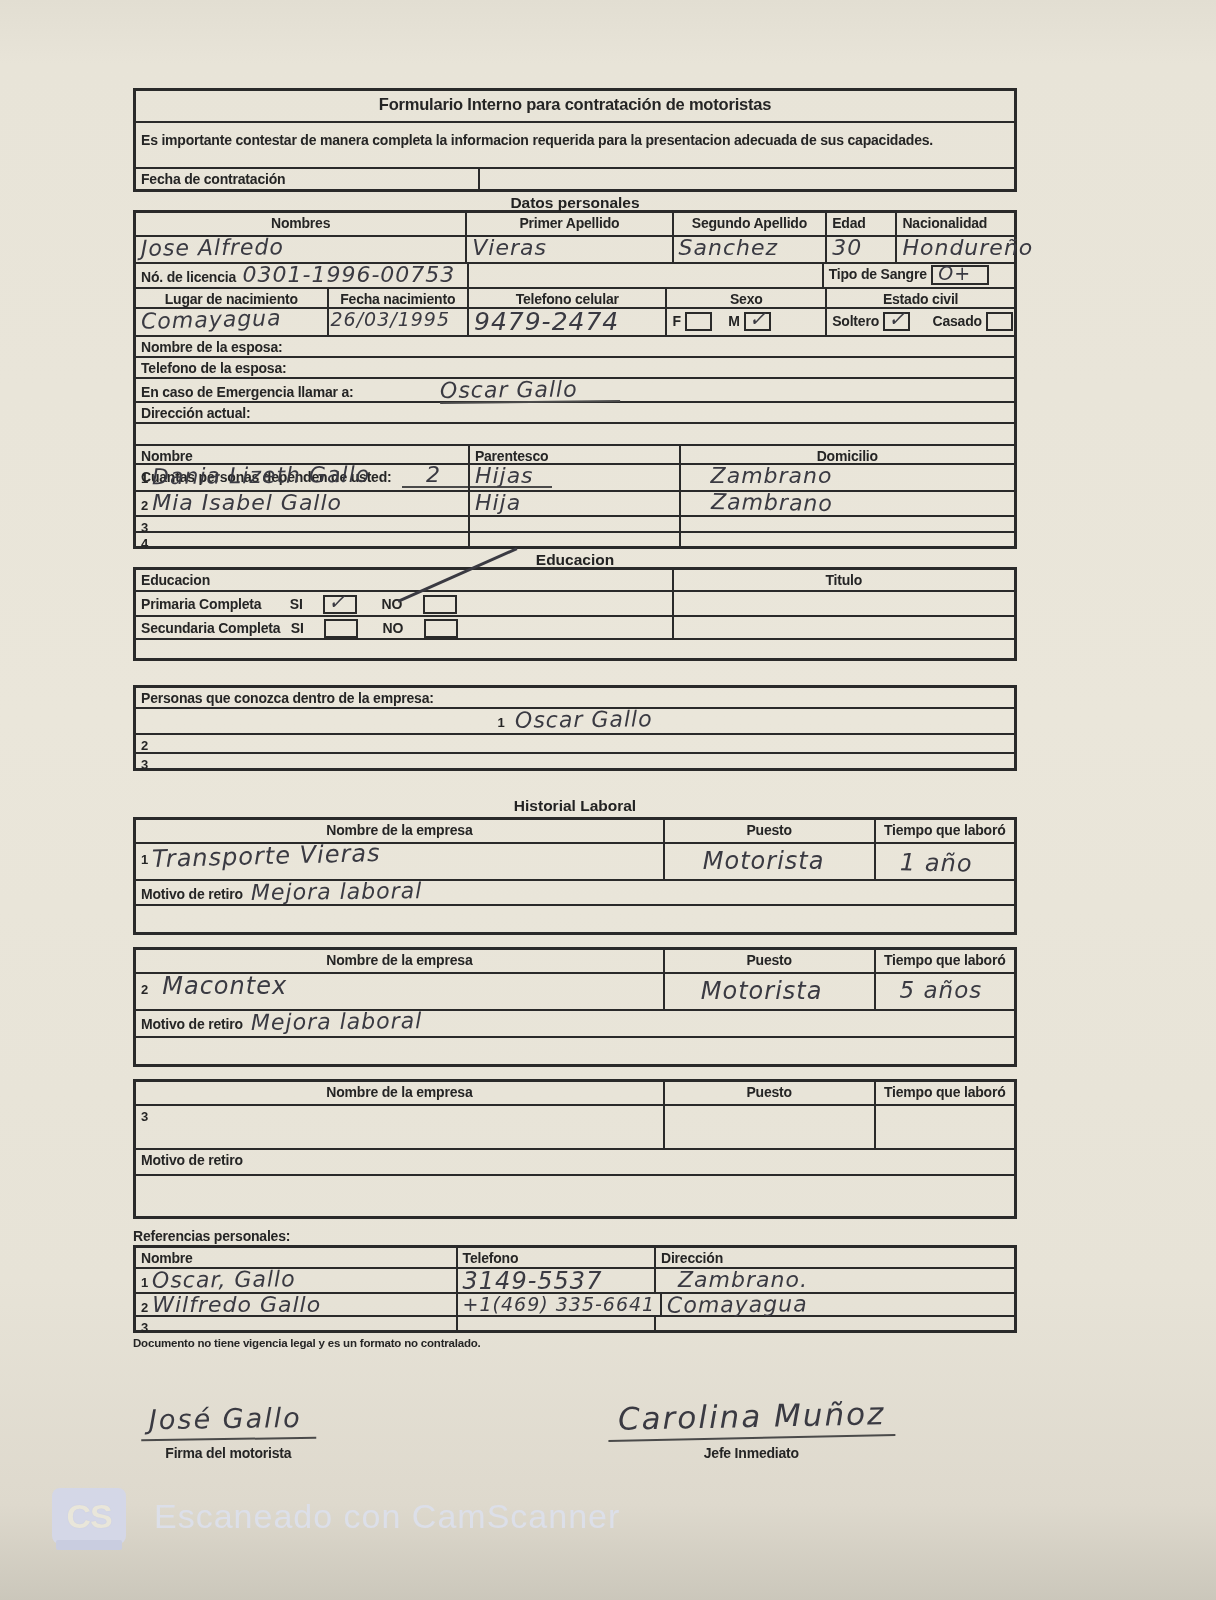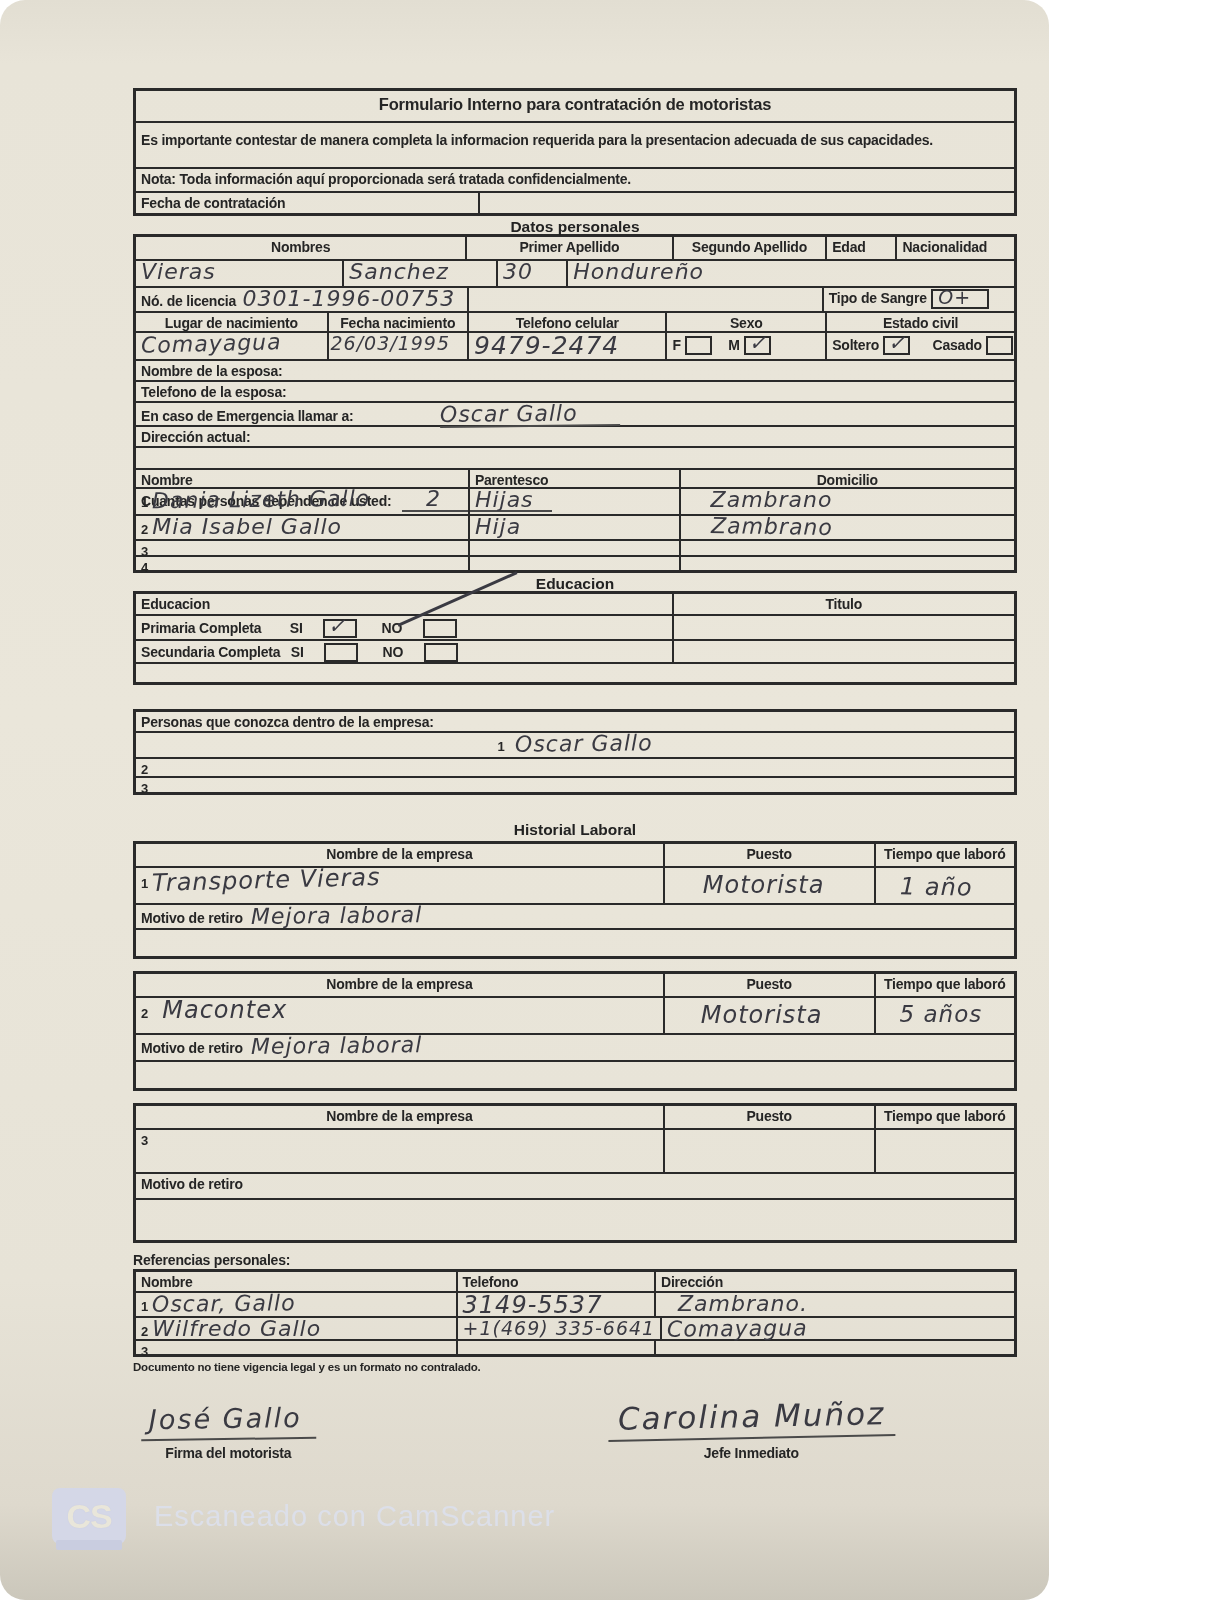--- a/index.html
+++ b/index.html
@@ -1,20 +1,19 @@
 <!DOCTYPE html>
 <html><head>
 <meta charset="utf-8">
 <style>
   * { margin:0; padding:0; box-sizing:border-box; }
   body { width:1216px; height:1600px; font-family:"Liberation Sans", sans-serif; }
   .page {
-    position:relative; width:1049px; height:1600px; overflow:hidden;
+    position:relative; width:1216px; height:1600px; overflow:hidden;
     background:linear-gradient(180deg,#e2ded2 0%,#e8e4d8 4%,#eae6da 45%,#e7e3d7 80%,#ded9cd 94%,#cbc7bb 100%);
-    border-radius:25px;
   }
   .form { position:absolute; left:133px; top:88px; width:884px; color:#262626; }
   .tbl { border:3px solid #2a2a2a; }
   .row { display:flex; border-top:2px solid #2a2a2a; align-items:stretch; }
   .row:first-child { border-top:none; }
   .cell { border-left:2px solid #2a2a2a; padding:1px 5px; overflow:visible; position:relative; }
   .cell:first-child { border-left:none; }
   .lbl { font-weight:700; font-size:14px; letter-spacing:-0.2px; color:#252525; }
   .ctr { text-align:center; }
   .sec-title { font-weight:700; font-size:15.5px; text-align:center; color:#222; }
@@ -30,43 +29,38 @@
   .uline { border-bottom:2px solid #4a4a4a; }
   .num { font-weight:700; font-size:13px; padding-right:4px; }
   .sig-name { font-family:"DejaVu Sans", sans-serif; font-style:italic; color:#3a3a42; font-size:27px; letter-spacing:2px; }
   .watermark { position:absolute; left:52px; top:1488px; display:flex; align-items:center; gap:28px; }
   .cs-logo { width:74px; height:56px; background:#d4d7e7; border-radius:8px; position:relative;
              display:flex; align-items:center; justify-content:center;
              font-weight:700; font-size:34px; color:#e9e6da; letter-spacing:-1px;
              text-shadow:0 0 1px #c3c7dd; }
   .cs-logo:after { content:""; position:absolute; left:4px; right:4px; bottom:-6px; height:10px;
                    background:#c9cde0; border-radius:2px; }
-  .wm-text { font-size:29px; color:#dcdfe9; letter-spacing:1px; }
+  .wm-text { font-size:34px; color:#dcdfe9; letter-spacing:1px; }
   .stroke { position:absolute; background:#3a3a42; height:2.5px; transform-origin:left center; }
 </style>
 </head>
 <body>
 
 <div class="page">
   <div class="form">
 
     <div class="tbl">
       <div class="row" style="height:30px;">
         <div class="cell ctr" style="flex:1; padding-top:4px;">
           <span class="lbl" style="font-size:16.5px;">Formulario Interno para contratación de motoristas</span>
         </div>
       </div>
       <div class="row" style="height:46px;">
         <div class="cell" style="flex:1; padding-top:8px;">
           <span class="lbl">Es importante contestar de manera completa la informacion requerida para la presentacion adecuada de sus capacidades.</span>
-        </div>
-      </div>
-      <div class="row" style="height:24px;">
-        <div class="cell" style="flex:1;">
-          <span class="lbl">Nota: Toda información aquí proporcionada será tratada confidencialmente.</span>
         </div>
       </div>
       <div class="row" style="height:22px;">
         <div class="cell" style="flex:0 0 39%;">
           <span class="lbl">Fecha de contratación</span>
         </div>
         <div class="cell" style="flex:1;">
           <span class="hw hw-sm"></span>
         </div>
       </div>
@@ -76,20 +70,21 @@
 
     <div class="tbl">
       <div class="row" style="height:22px;">
         <div class="cell ctr" style="flex:0 0 37.5%;"><span class="lbl">Nombres</span></div>
         <div class="cell ctr" style="flex:0 0 23.5%;"><span class="lbl">Primer Apellido</span></div>
         <div class="cell ctr" style="flex:0 0 17.5%;"><span class="lbl">Segundo Apellido</span></div>
         <div class="cell" style="flex:0 0 8%;"><span class="lbl">Edad</span></div>
         <div class="cell" style="flex:1;"><span class="lbl">Nacionalidad</span></div>
       </div>
       <div class="row" style="height:27px;">
+        <div class="cell" style="flex:0 0 37.5%;"><span class="hw tilt3">Jose Alfredo</span></div>
         <div class="cell" style="flex:0 0 23.5%;"><span class="hw">Vieras</span></div>
         <div class="cell" style="flex:0 0 17.5%;"><span class="hw">Sanchez</span></div>
         <div class="cell" style="flex:0 0 8%;"><span class="hw">30</span></div>
         <div class="cell" style="flex:1;"><span class="hw">Hondureño</span></div>
       </div>
       <div class="row" style="height:25px;">
         <div class="cell" style="flex:0 0 37.7%; white-space:nowrap;">
           <span class="lbl">Nó. de licencia</span>
           <span class="hw" style="margin-left:2px;">0301-1996-00753</span>
         </div>

